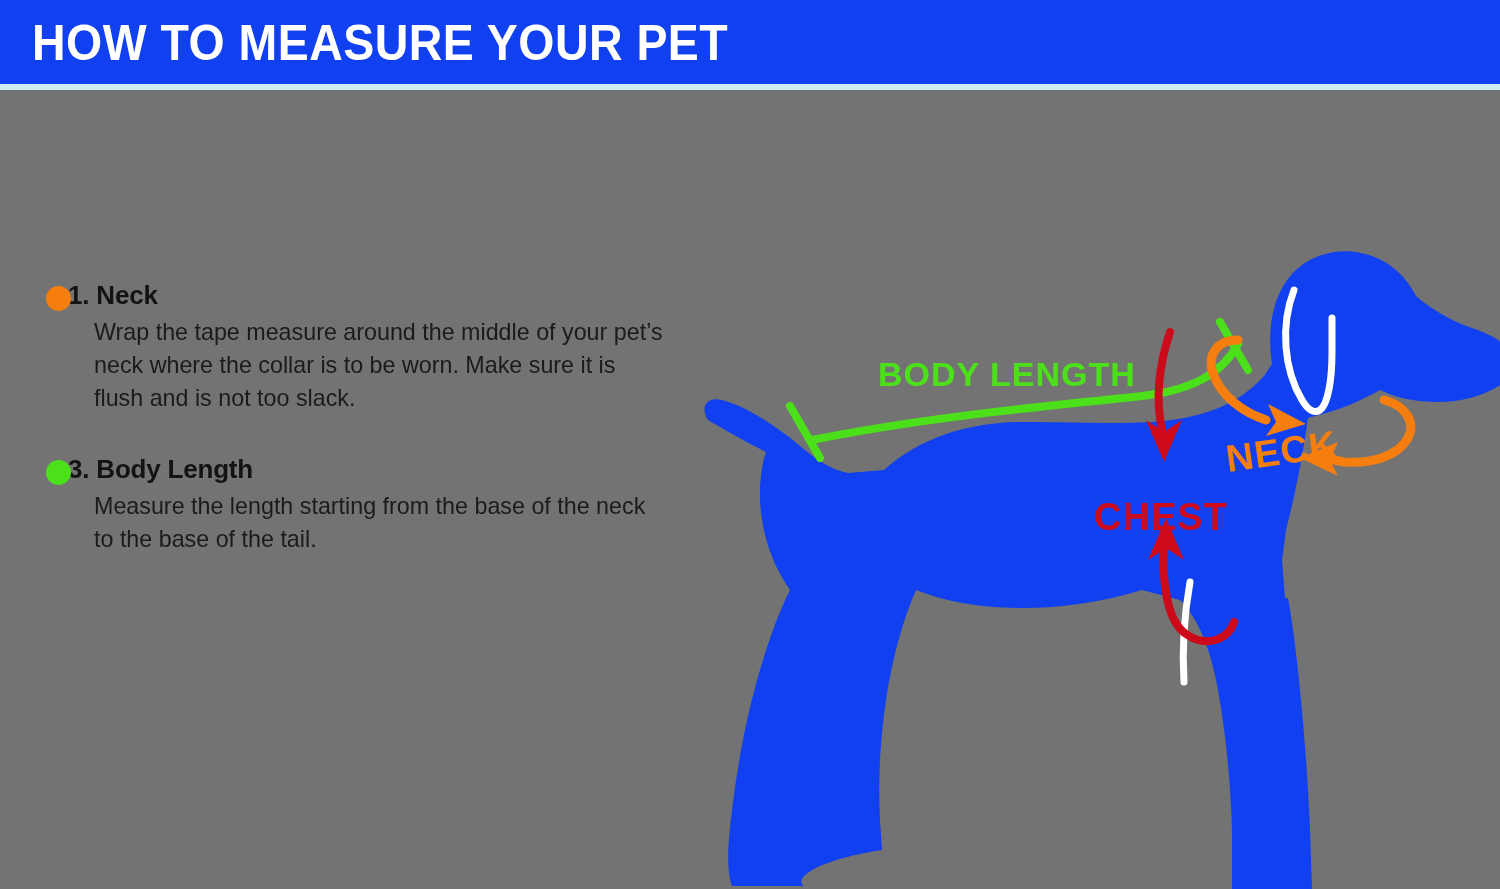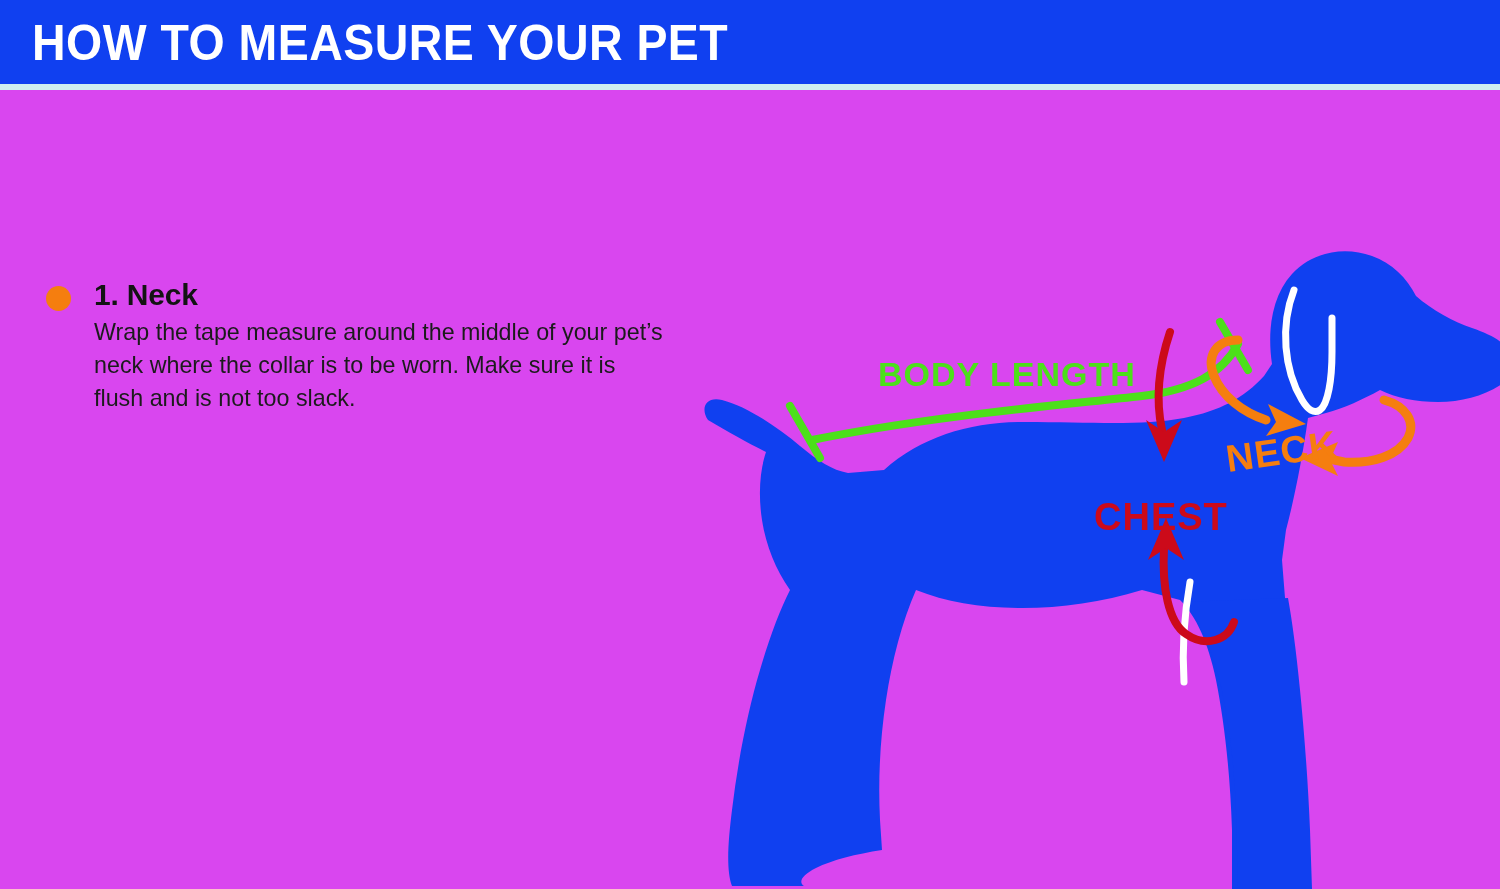--- a/index.html
+++ b/index.html
@@ -5,21 +5,21 @@
   html, body {
     margin: 0;
     padding: 0;
     background: #ffffff;
   }
   #page {
     position: relative;
     width: 1500px;
     height: 889px;
     overflow: hidden;
-    background: #d946ef;
+    background: #737373;
     font-family: "Liberation Sans", sans-serif;
   }
   
   #header-bar {
     position: absolute;
     left: 0; top: 0;
     width: 1500px;
     height: 84px;
     background: #1040f0;
   }
@@ -71,22 +71,22 @@
   }
   .step-bullet {
     position: absolute;
     left: 2px;
     top: 8px;
     width: 25px;
     height: 25px;
     border-radius: 50%;
   }
   .step-heading {
-    margin-left: 50px;
-    font-size: 30px;
+    margin-left: 24px;
+    font-size: 26px;
     line-height: 34px;
     font-weight: bold;
     color: #131313;
     letter-spacing: -0.2px;
   }
   .step-body {
     margin-left: 50px;
     margin-top: 3px;
     font-size: 24px;
     line-height: 33px;
@@ -122,20 +122,25 @@
 
   <div id="steps">
 
     <div class="step">
       <span class="step-bullet" style="background:#f57e0f"></span>
       <div class="step-heading">1. Neck</div>
       <div class="step-body">Wrap the tape measure around the middle of your pet’s neck where the collar is to be worn. Make sure it is flush and is not too slack.</div>
     </div>
 
 
+    <div class="step">
+      <span class="step-bullet" style="background:#4ce01a"></span>
+      <div class="step-heading">3. Body Length</div>
+      <div class="step-body">Measure the length starting from the base of the neck to the base of the tail.</div>
+    </div>
 
   </div>
 
   <div id="illustration">
     <svg width="860" height="659" viewBox="0 0 860 659" xmlns="http://www.w3.org/2000/svg">
 
       <g>
         <path fill="#1040f0" d="
           M 36 190
           C 28 178, 34 166, 50 170

